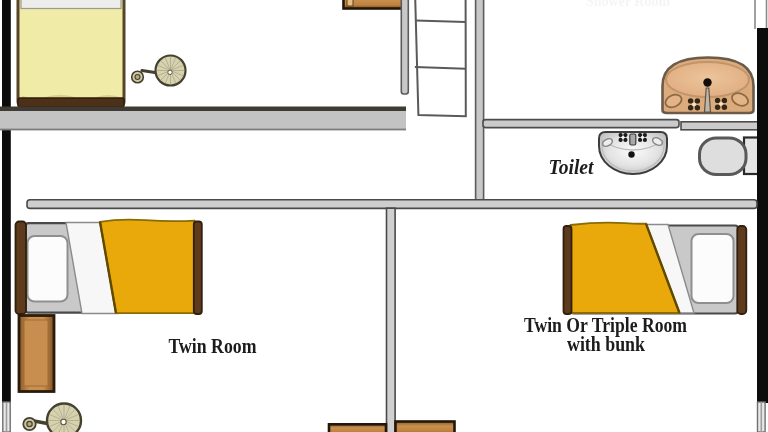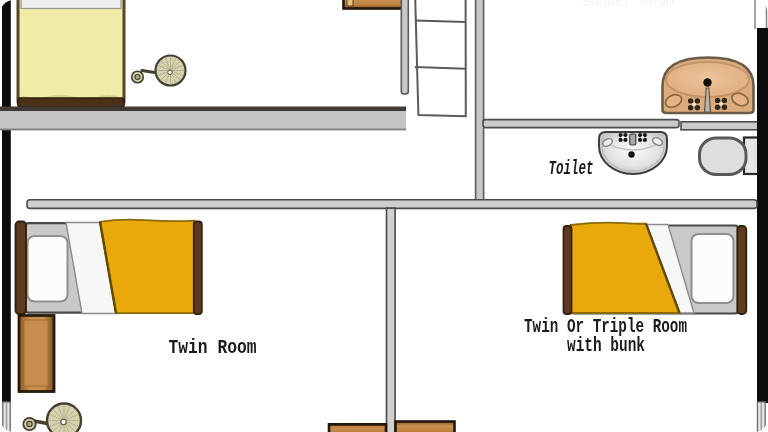--- a/index.html
+++ b/index.html
@@ -1,16 +1,16 @@
 <!DOCTYPE html>
 <html><head>
 <meta charset="utf-8">
 <style>
   html,body{margin:0;padding:0;background:#ffffff;}
-  #plan{position:relative;width:768px;height:432px;overflow:hidden;font-family:Liberation Mono, monospace;border-radius:14px;}
+  #plan{position:relative;width:768px;height:432px;overflow:hidden;font-family:Liberation Serif, serif;}
 </style>
 </head>
 <body>
 <div id="plan">
 <svg width="768" height="432" viewBox="0 0 768 432">
 <defs>
   <radialGradient id="sinkGrad" cx="50%" cy="45%" r="65%">
     <stop offset="0%" stop-color="#fbfbfb"></stop>
     <stop offset="55%" stop-color="#e3e3e3"></stop>
     <stop offset="100%" stop-color="#b9b9b9"></stop>

